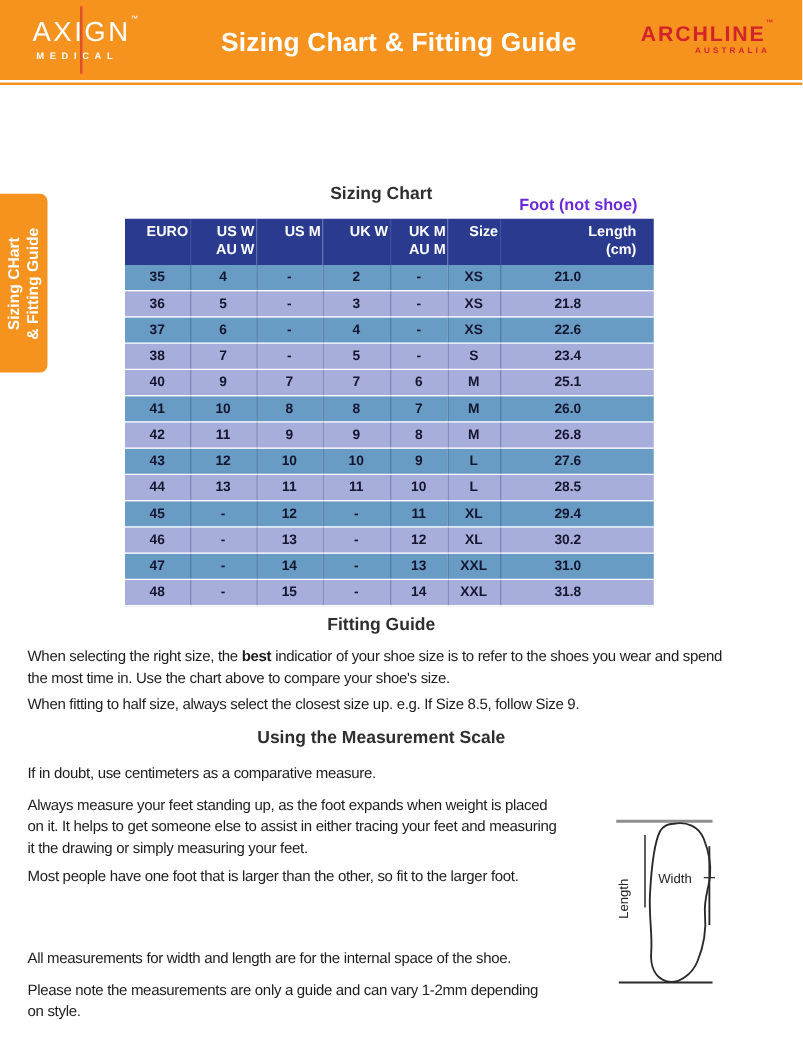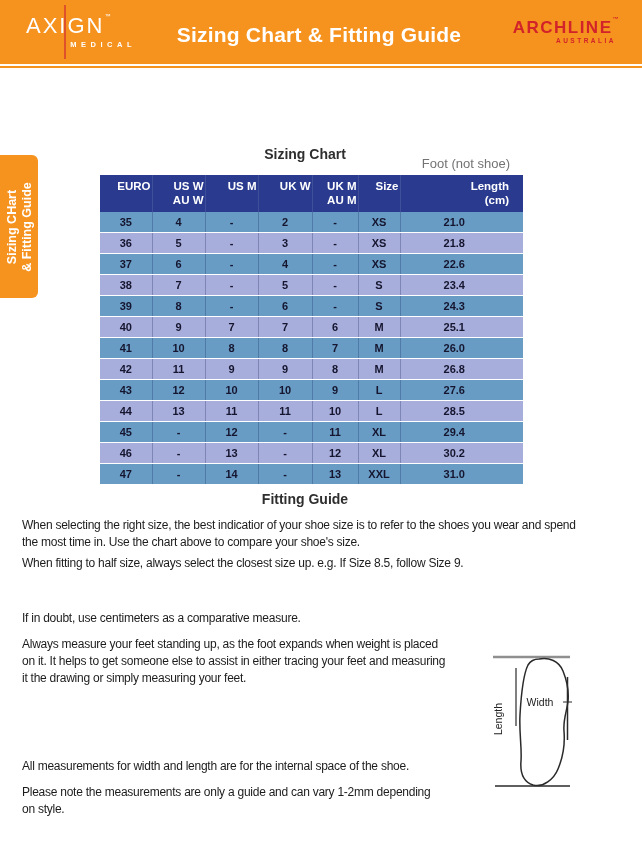--- a/index.html
+++ b/index.html
@@ -10,21 +10,21 @@
   html,body{margin:0;padding:0;}
   body{font-family:"Liberation Sans",sans-serif;background:#fff;}
   .page{position:relative;width:642px;height:848px;background:#fff;overflow:hidden;}
 
   
   .top-bar{position:absolute;left:0;top:0;width:642px;height:64px;background:var(--orange);
     display:flex;align-items:center;}
   .axign{position:relative;margin-left:26px;width:110px;color:#fff;line-height:1;}
   .axign .name{font-size:22px;letter-spacing:2px;font-weight:400;}
   .axign .tm{font-size:6px;vertical-align:top;position:relative;top:-2px;}
-  .axign .sub{font-size:7.5px;letter-spacing:4.5px;font-weight:bold;margin-top:4px;margin-left:3px;text-align:right;}
+  .axign .sub{font-size:7.5px;letter-spacing:4.5px;font-weight:bold;margin-top:4px;margin-left:3px;}
   .axign .redline{position:absolute;left:38px;top:-10px;width:2px;height:54px;
     background:var(--axign-line-red);opacity:.9;}
   .main-title{flex:1;text-align:center;color:#fff;font-weight:bold;font-size:21px;
     letter-spacing:.2px;padding-top:6px;}
   .archline{margin-right:22px;width:118px;text-align:right;color:var(--brand-red);line-height:1;}
   .archline .name{font-size:17px;font-weight:bold;letter-spacing:1.5px;}
   .archline .tm{font-size:6px;vertical-align:top;position:relative;top:-3px;}
   .archline .sub{font-size:6.5px;letter-spacing:2.5px;font-weight:bold;margin-top:2px;margin-right:4px;}
   .header-rule{position:absolute;left:0;top:66px;width:642px;height:2px;background:var(--orange);}
 
@@ -34,41 +34,41 @@
   .side-tab .rot{position:absolute;left:-52.5px;top:52.5px;width:143px;height:38px;
     transform:rotate(-90deg);display:flex;align-items:center;justify-content:center;}
   .side-tab .lbl{color:#fff;font-weight:bold;font-size:12.5px;line-height:15px;text-align:center;
     white-space:pre-line;}
 
   
   .center-head{position:absolute;left:0;width:610px;text-align:center;font-weight:bold;
     font-size:14px;color:#2E2E2E;}
   .chart-title{top:146px;text-align:center;}
   .foot-note{position:absolute;left:350px;top:156px;width:160px;text-align:right;
-    font-weight:normal;font-size:13px;color:#737373;}
+    font-weight:bold;font-size:13px;color:#6d28d9;}
 
   
   .sizing-table{position:absolute;left:100px;top:175px;width:423px;border-collapse:collapse;
     table-layout:fixed;}
   .sizing-table thead tr{height:37px;}
   .sizing-table th{background:var(--navy);color:#fff;font-size:11.5px;font-weight:bold;
     vertical-align:top;padding-top:4px;white-space:pre-line;line-height:14px;text-align:right;
     border-right:1px solid rgba(255,255,255,.10);}
   .sizing-table th:last-child{text-align:right;padding-right:14px;border-right:none;}
   .sizing-table tbody tr{height:19px;padding-left:20px;}
   .sizing-table td{font-size:11px;font-weight:bold;color:var(--cell-text);text-align:center;
     border-bottom:1px solid #fff;border-right:1px solid rgba(26,42,100,.30);line-height:18px;}
   .sizing-table td:last-child{padding-right:16px;border-right:none;}
   .sizing-table tr.blu td{background:var(--row-blue);}
   .sizing-table tr.lav td{background:var(--row-lavender);}
 
   
   .para{position:absolute;left:22px;margin:0;font-size:12px;letter-spacing:-.25px;
     line-height:17px;color:var(--body-text);white-space:pre-line;}
-  .para b{font-weight:normal;}
+  .para b{font-weight:bold;}
   .pline{display:block;}
 
   
   .foot-diagram{position:absolute;left:483px;top:645px;}
   .foot-diagram text{font-family:"Liberation Sans",sans-serif;fill:#222;font-size:10.5px;}
 </style>
 </head>
 <body>
 
 <div class="page">
@@ -151,29 +151,20 @@
         </tr>
         <tr class="lav">
           <td>38</td>
           <td>7</td>
           <td>-</td>
           <td>5</td>
           <td>-</td>
           <td>S</td>
           <td>23.4</td>
         </tr>
-        <tr class="blu">
-          <td>39</td>
-          <td>8</td>
-          <td>-</td>
-          <td>6</td>
-          <td>-</td>
-          <td>S</td>
-          <td>24.3</td>
-        </tr>
         <tr class="lav">
           <td>40</td>
           <td>9</td>
           <td>7</td>
           <td>7</td>
           <td>6</td>
           <td>M</td>
           <td>25.1</td>
         </tr>
         <tr class="blu">
@@ -232,34 +223,45 @@
         </tr>
         <tr class="blu">
           <td>47</td>
           <td>-</td>
           <td>14</td>
           <td>-</td>
           <td>13</td>
           <td>XXL</td>
           <td>31.0</td>
         </tr>
+        <tr class="lav">
+          <td>48</td>
+          <td>-</td>
+          <td>15</td>
+          <td>-</td>
+          <td>14</td>
+          <td>XXL</td>
+          <td>31.8</td>
+        </tr>
       </tbody>
   </table>
 
   <div class="center-head" style="top:491px">Fitting Guide</div>
 
   <p class="para" style="top:517px"><span class="pline"><span>When selecting the right size, the </span><b>best</b><span> indicatior of your shoe size is to refer to the shoes you wear and spend</span></span><span class="pline">the most time in. Use the chart above to compare your shoe's size.</span></p>
 
   <p class="para" style="top:555px">When fitting to half size, always select the closest size up. e.g. If Size 8.5, follow Size 9.</p>
 
+  <div class="center-head" style="top:581px">Using the Measurement Scale</div>
 
   <p class="para" style="top:636px">Always measure your feet standing up, as the foot expands when weight is placed
 on it. It helps to get someone else to assist in either tracing your feet and measuring
 it the drawing or simply measuring your feet.</p>
   <p class="para" style="top:610px">If in doubt, use centimeters as a comparative measure.</p>
+  <p class="para" style="top:693px">Most people have one foot that is larger than the other, so fit to the larger foot.</p>
   <p class="para" style="top:758px">All measurements for width and length are for the internal space of the shoe.</p>
   <p class="para" style="top:784px">Please note the measurements are only a guide and can vary 1-2mm depending
 on style.</p>
 
   <svg class="foot-diagram" width="120" height="150" viewBox="0 0 120 150">
     <line x1="10" y1="12" x2="87" y2="12" stroke="#8F8F8F" stroke-width="2.5"></line>
     <line x1="12" y1="141" x2="87" y2="141" stroke="#2A2A2A" stroke-width="1.5"></line>
     <path fill="none" stroke="#2A2A2A" stroke-width="1.5" d="M 56,14 C 66,12 76,16 80,26 C 84,36 86,46 85,56 C 84,66 80,74 81,86 C 82,98 80,112 75,124 C 71,134 60,143 50,140 C 41,137 37,128 38,116 C 39,102 36,88 37,70 C 38,52 40,30 45,20 C 48,15 52,14 56,14 Z"></path>
     <line x1="33" y1="23" x2="33" y2="81" stroke="#2A2A2A" stroke-width="1.2"></line>
     <line x1="84.5" y1="32" x2="84.5" y2="95" stroke="#2A2A2A" stroke-width="1.5"></line>

